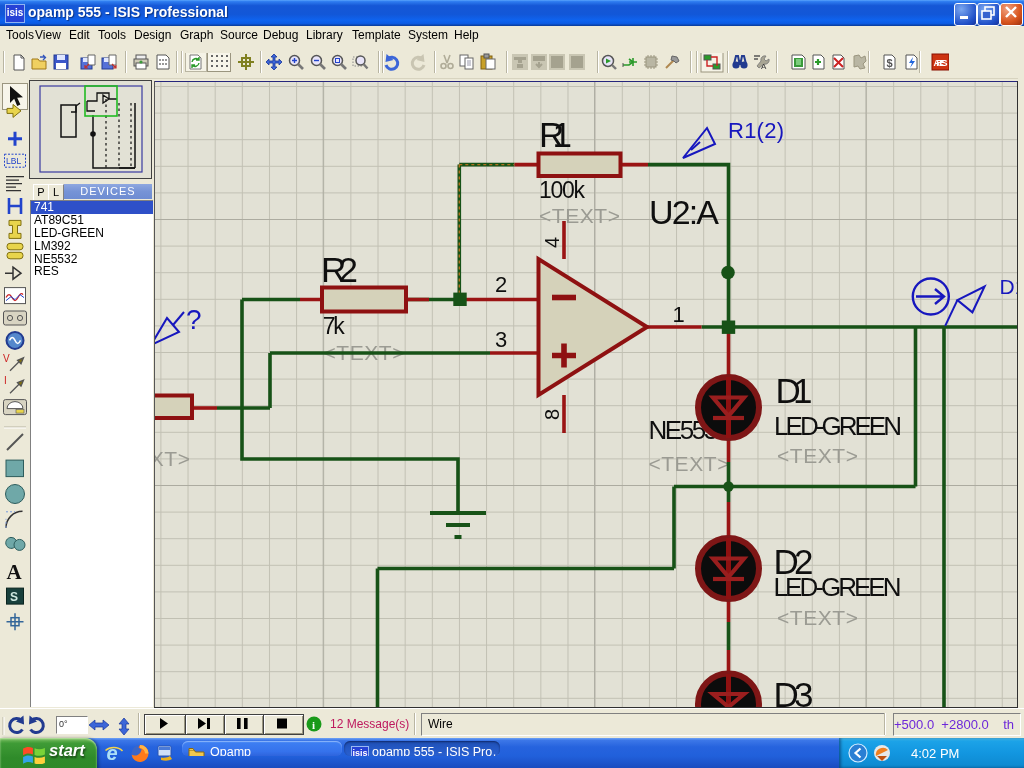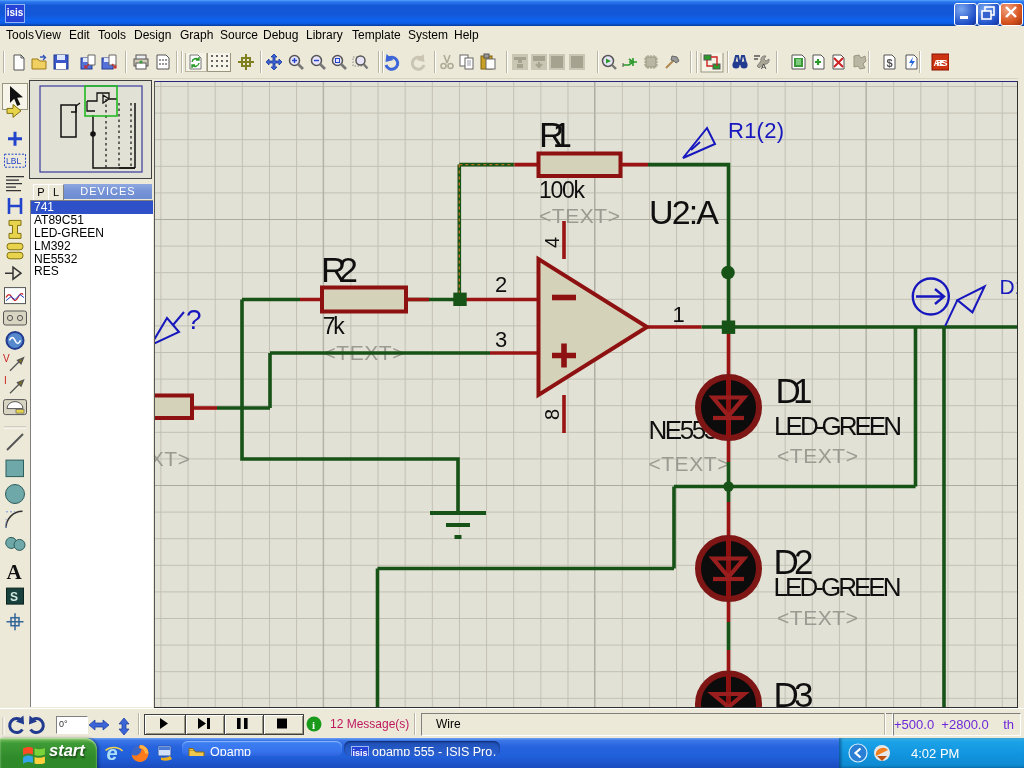--- a/index.html
+++ b/index.html
@@ -62,20 +62,21 @@
   #tray{position:absolute;left:839px;top:0;width:185px;height:30px;
      background:linear-gradient(180deg,#4DC1F2 0%,#1CA3E8 10%,#1296E0 50%,#0E8BD2 90%,#0C83C8 100%);
      box-shadow:inset 2px 0 3px rgba(0,0,40,.4);color:#fff;}
 </style>
 </head>
 <body>
 <div id="app">
 
   <div id="titlebar" class="abs">
     <div id="tbico">isis</div>
+    <div class="txt">opamp 555 - ISIS Professional</div>
     <div class="wbtn" id="bmin"><svg width="19" height="17">
           <rect x="4" y="12" width="8" height="3" fill="#fff"></rect>
         </svg></div>
     <div class="wbtn" id="bmax"><svg width="19" height="17">
           <rect x="6" y="3" width="9" height="8" fill="none" stroke="#fff" stroke-width="1.6"></rect>
           <rect x="3" y="7" width="9" height="8" fill="#3763cf" stroke="#fff" stroke-width="1.6"></rect>
         </svg></div>
     <div class="wbtn" id="bclose"><svg width="19" height="17">
           <path d="M4 3 L14 13 M14 3 L4 13" stroke="#fff" stroke-width="2.4"></path>
         </svg></div>
@@ -634,21 +635,21 @@
         </svg></div>
     <div class="raised" style="left:263px;top:5px;width:39px;height:19px;"><svg width="37" height="17">
           <rect x="13" y="3.5" width="10" height="10" fill="#000"></rect>
         </svg></div>
     <svg class="abs" style="left:306px;top:7px" width="18" height="18">
         <circle cx="8" cy="8" r="7.5" fill="#1a9a1a"></circle>
         <text x="6" y="12.5" font-size="11" font-weight="bold" fill="#fff" font-family="Liberation Serif">i</text>
       </svg>
     <div class="abs" style="left:330px;top:8px;font-size:12px;color:#be185d;">12 Message(s)</div>
     <div class="abs" style="left:414px;top:4px;width:1px;height:22px;background:#b9b5a2;border-right:1px solid #fff;"></div>
-    <div class="sunken" style="left:421px;top:4px;width:456px;height:21px;background:#ECE9D8;font-size:12px;color:#000;padding-left:14px;line-height:20px;">Wire</div>
+    <div class="sunken" style="left:421px;top:4px;width:456px;height:21px;background:#ECE9D8;font-size:12px;color:#000;padding-left:6px;line-height:20px;">Wire</div>
     <div class="abs" style="left:884px;top:4px;width:1px;height:22px;background:#b9b5a2;border-right:1px solid #fff;"></div>
     <div class="sunken" style="left:893px;top:4px;width:126px;height:21px;background:#ECE9D8;"></div>
     <div class="abs" style="left:893px;top:8px;width:122px;text-align:center;font-size:13px;color:#6d28d9;">+500.0&nbsp; +2800.0&nbsp;&nbsp;&nbsp; th</div>
   </div>
 
   <div id="taskbar" class="abs">
     <div id="startbtn">
       <svg class="abs" style="left:22px;top:5px" width="24" height="21" viewBox="0 0 22 19">
         <g>
           <path d="M1 5 C4 3 7 3 10 4.5 L10 10.5 C7 9 4 9 1 11 Z" fill="#ff4a26"></path>

